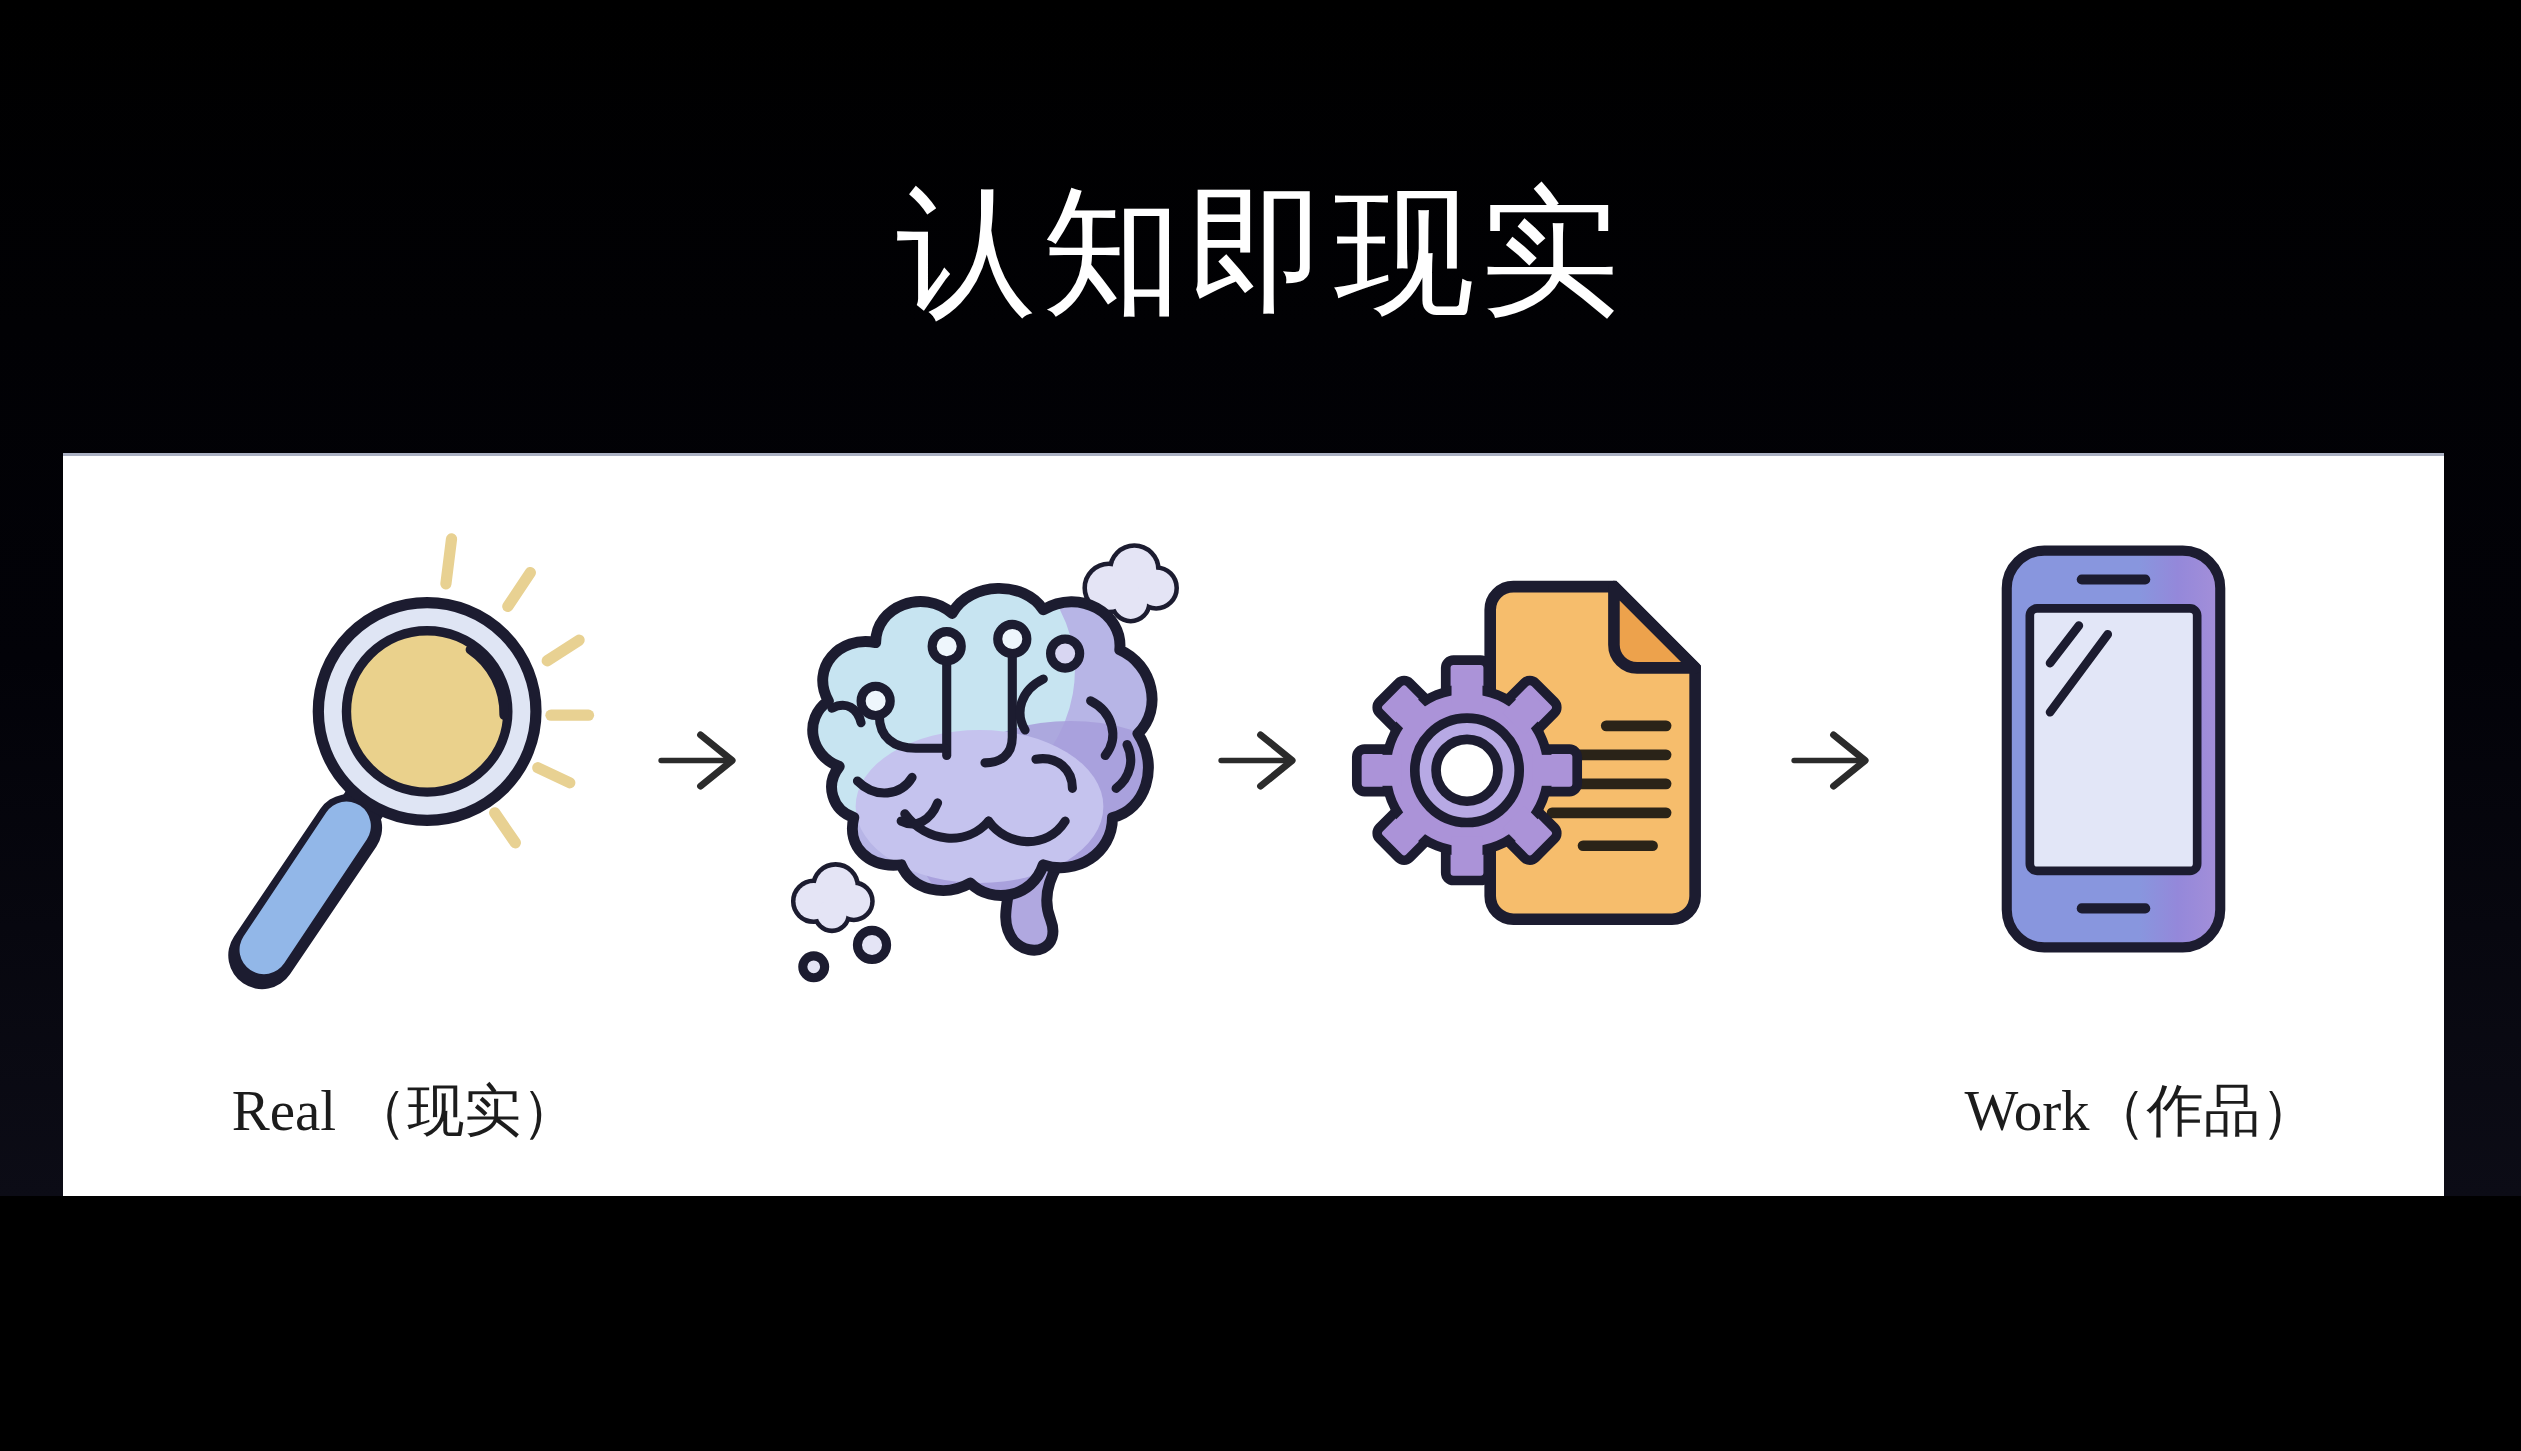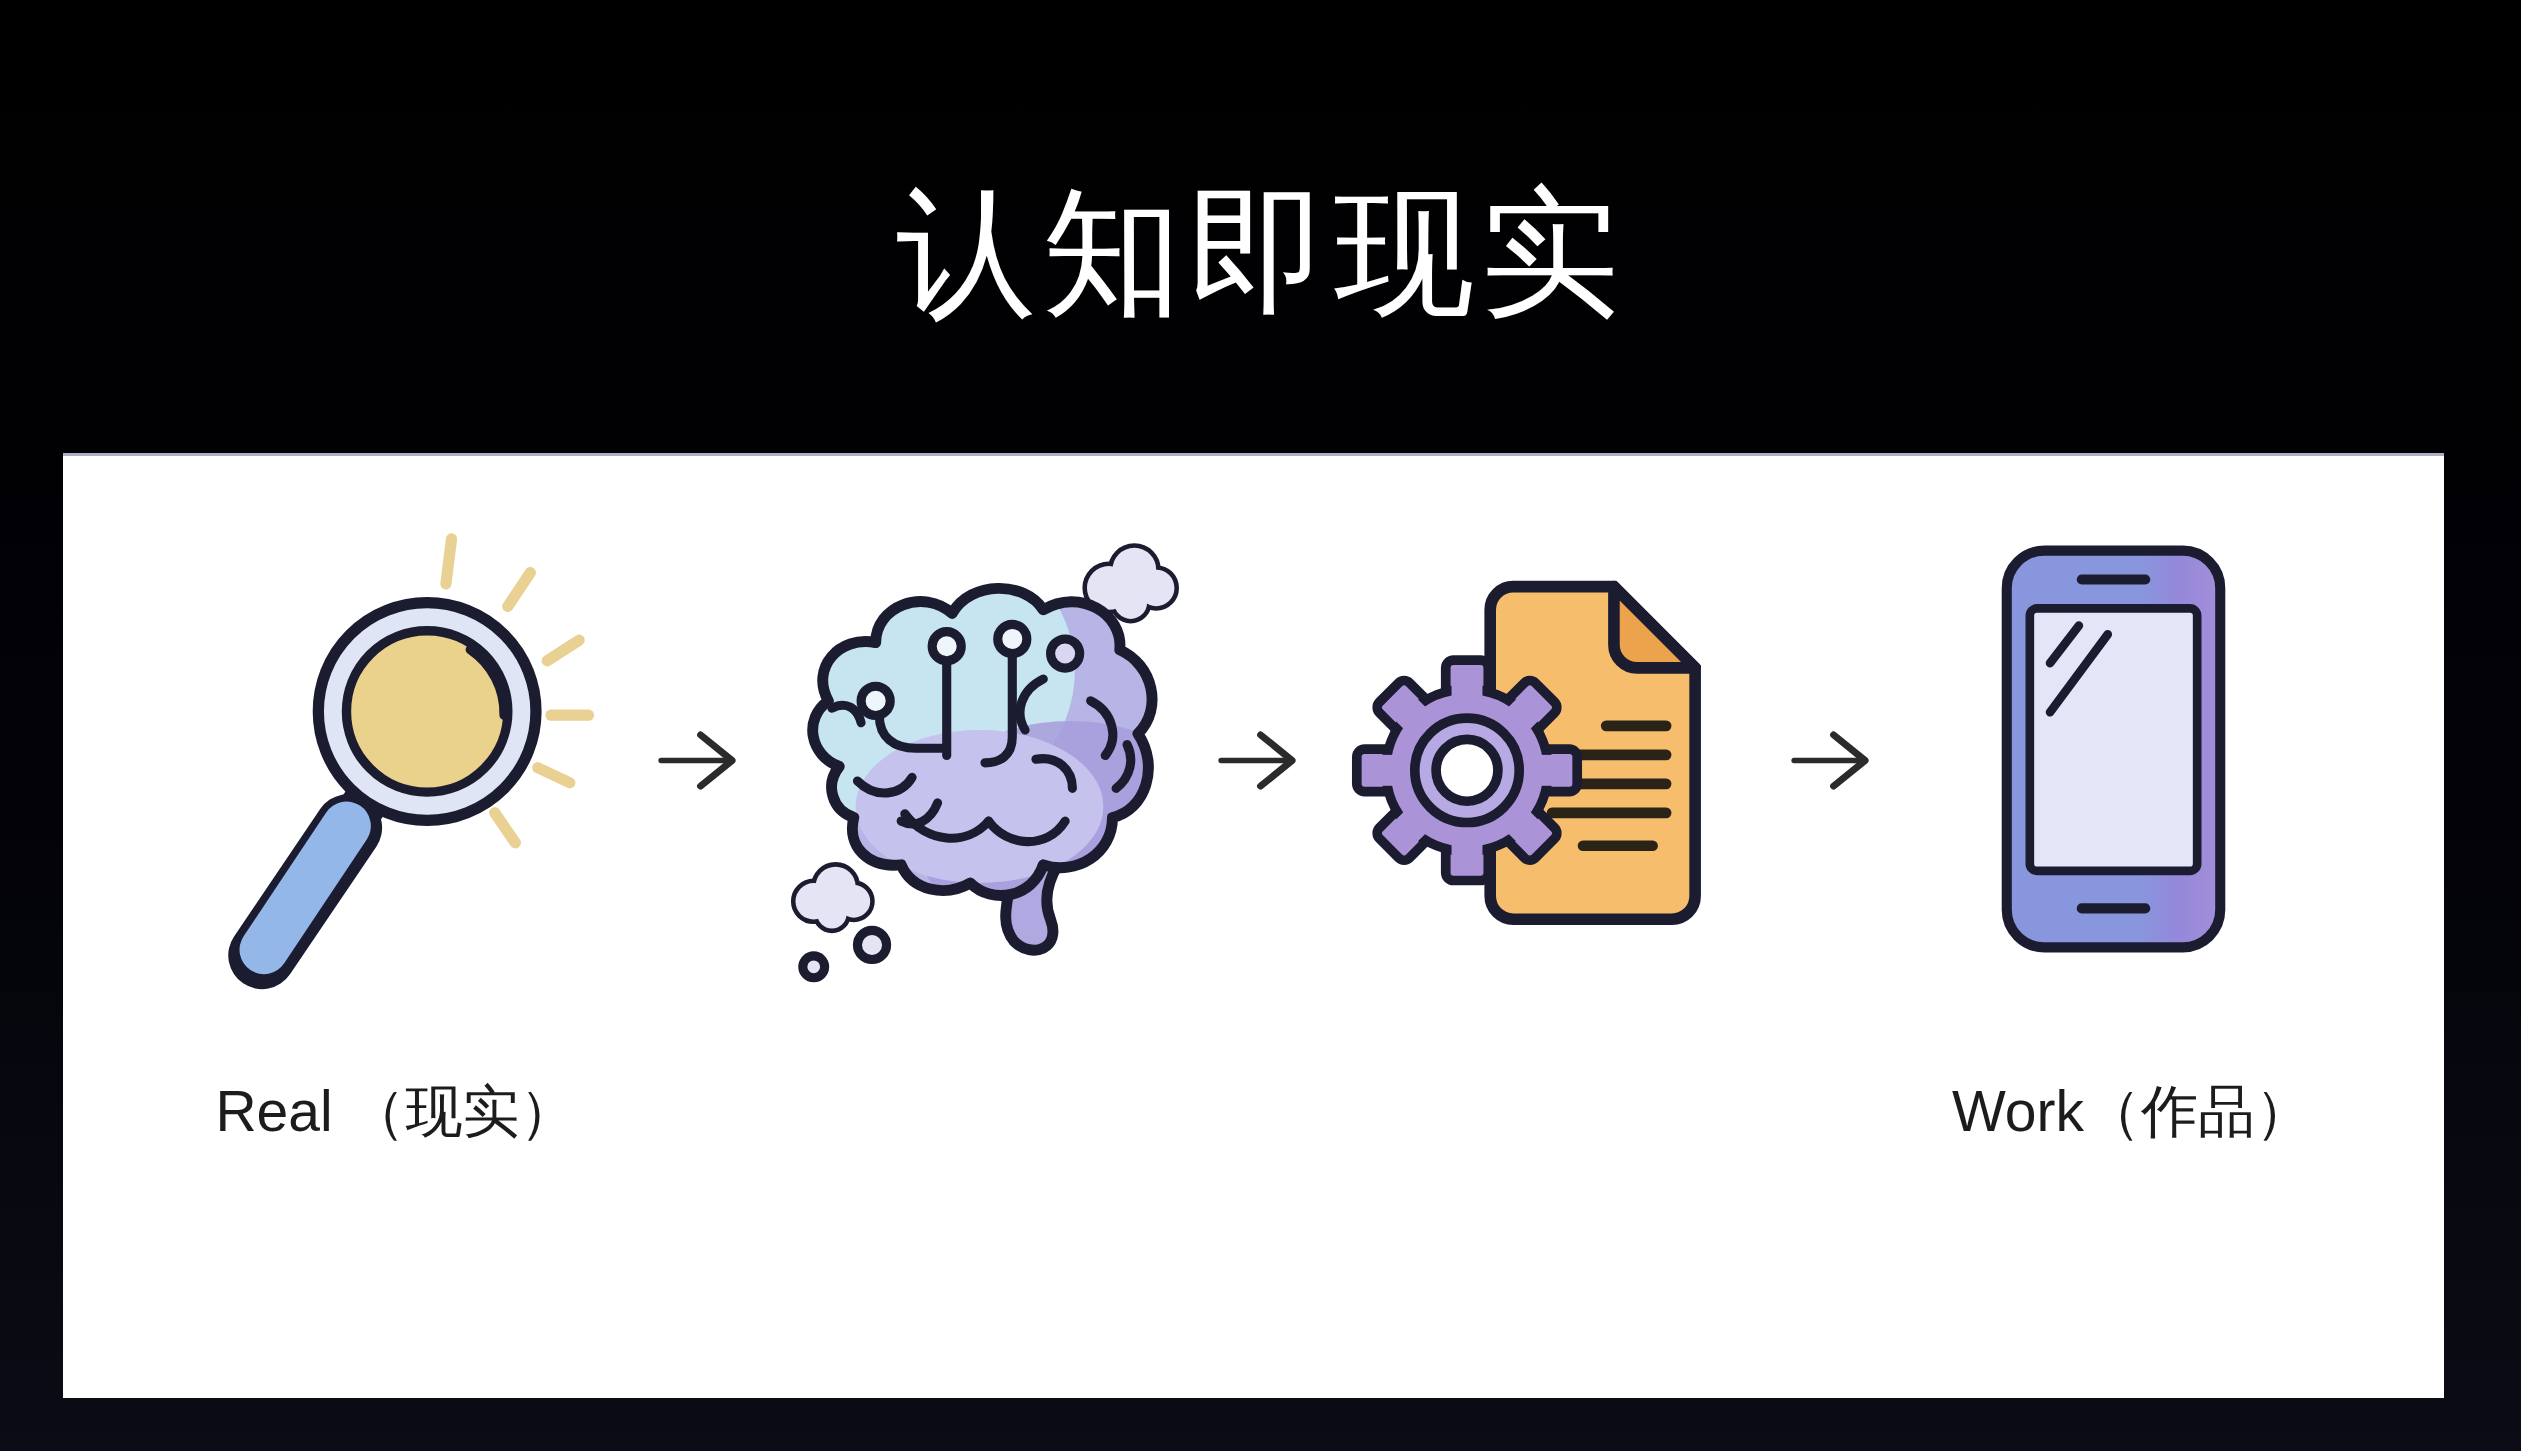--- a/index.html
+++ b/index.html
@@ -1,39 +1,39 @@
 <!DOCTYPE html>
 <html style="--color-background: #000000; --color-panel: #ffffff; --color-title_text: #ffffff; --color-label_text: #1c1c1c; --color-outline: #1c1c30; --color-arrow: #2b2b2b; --color-lens_glass: #ead18c; --color-lens_rim: #dfe5f4; --color-handle_blue: #92b7e8; --color-sparkle_yellow: #e8d192; --color-brain_blue: #c7e4f1; --color-brain_lavender: #b7b5e6; --color-brain_purple_shade: #a79ddb; --color-cloud: #e4e4f5; --color-gear_purple: #ab93d8; --color-gear_ring: #b7a9e4; --color-doc_orange: #f6bd6c; --color-doc_fold: #eda24c; --color-phone_blue: #8896de; --color-phone_purple: #a48fd9; --color-phone_screen: #e2e6f7;"><head>
 <meta charset="utf-8">
 <style>
   html,body{margin:0;padding:0;background:#000;}
   #stage{
-    position:relative;width:2522px;height:1451px;overflow:hidden;
+    position:relative;width:2522px;height:1196px;overflow:hidden;
     background:linear-gradient(180deg,#000 0%,#020208 55%,#0c0c16 100%);
-    font-family:Liberation Sans, sans-serif;
+    font-family:Liberation Serif, serif;
   }
   .slide-title{
     position:absolute;left:0;top:183px;width:100%;text-align:center;
     color:#fff;font-size:140px;line-height:1;font-weight:500;letter-spacing:5.9px;
   }
   .slide-subtitle{
     position:absolute;left:0;top:373px;width:100%;text-align:center;
     color:#f4f4f6;font-size:61px;line-height:1;font-weight:400;letter-spacing:2px;
   }
   .panel{
     position:absolute;left:63px;top:453px;width:2381px;height:945px;
     background:#ffffff;border-top:3px solid #aab0c2;box-sizing:border-box;
   }
   .icon-box{position:absolute;}
   .icon-box svg{width:100%;height:100%;display:block;}
   .arrow-box{position:absolute;width:99px;height:75px;}
   .arrow-box svg{width:100%;height:100%;display:block;}
   .step-label{
     position:absolute;top:1080px;transform:translateX(-50%);
-    color:#1c1c1c;font-size:57px;line-height:1.1;white-space:nowrap;font-weight:400;
+    color:#1c1c1c;font-size:57px;line-height:1.1;white-space:nowrap;font-weight:400;margin-left:9px;
   }
   .slide-footer{
     position:absolute;top:1259px;left:1269px;transform:translateX(-50%);
     color:#1b1b1b;font-size:53px;line-height:1.1;white-space:nowrap;
   }
   .ol{stroke:#1c1c30;fill:none;stroke-linecap:round;stroke-linejoin:round;}
 </style>
 </head>
 <body>
 

